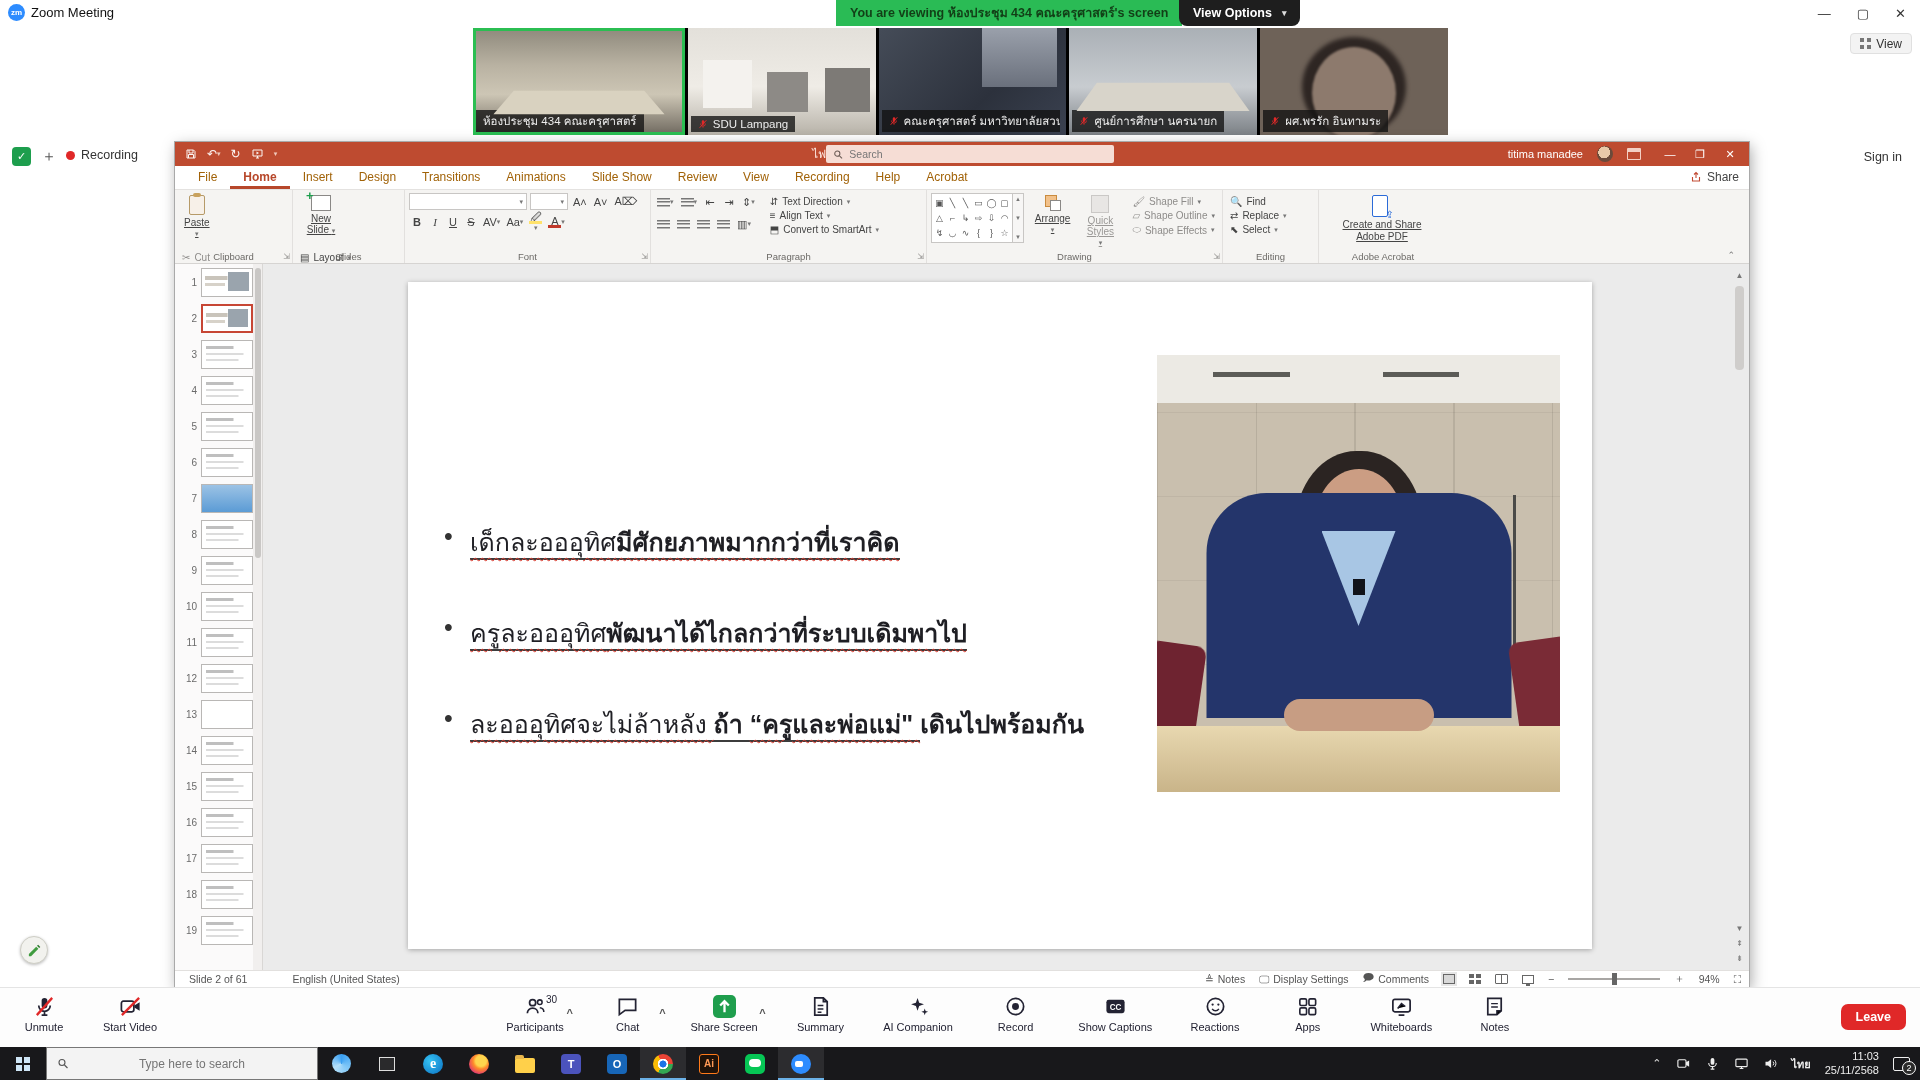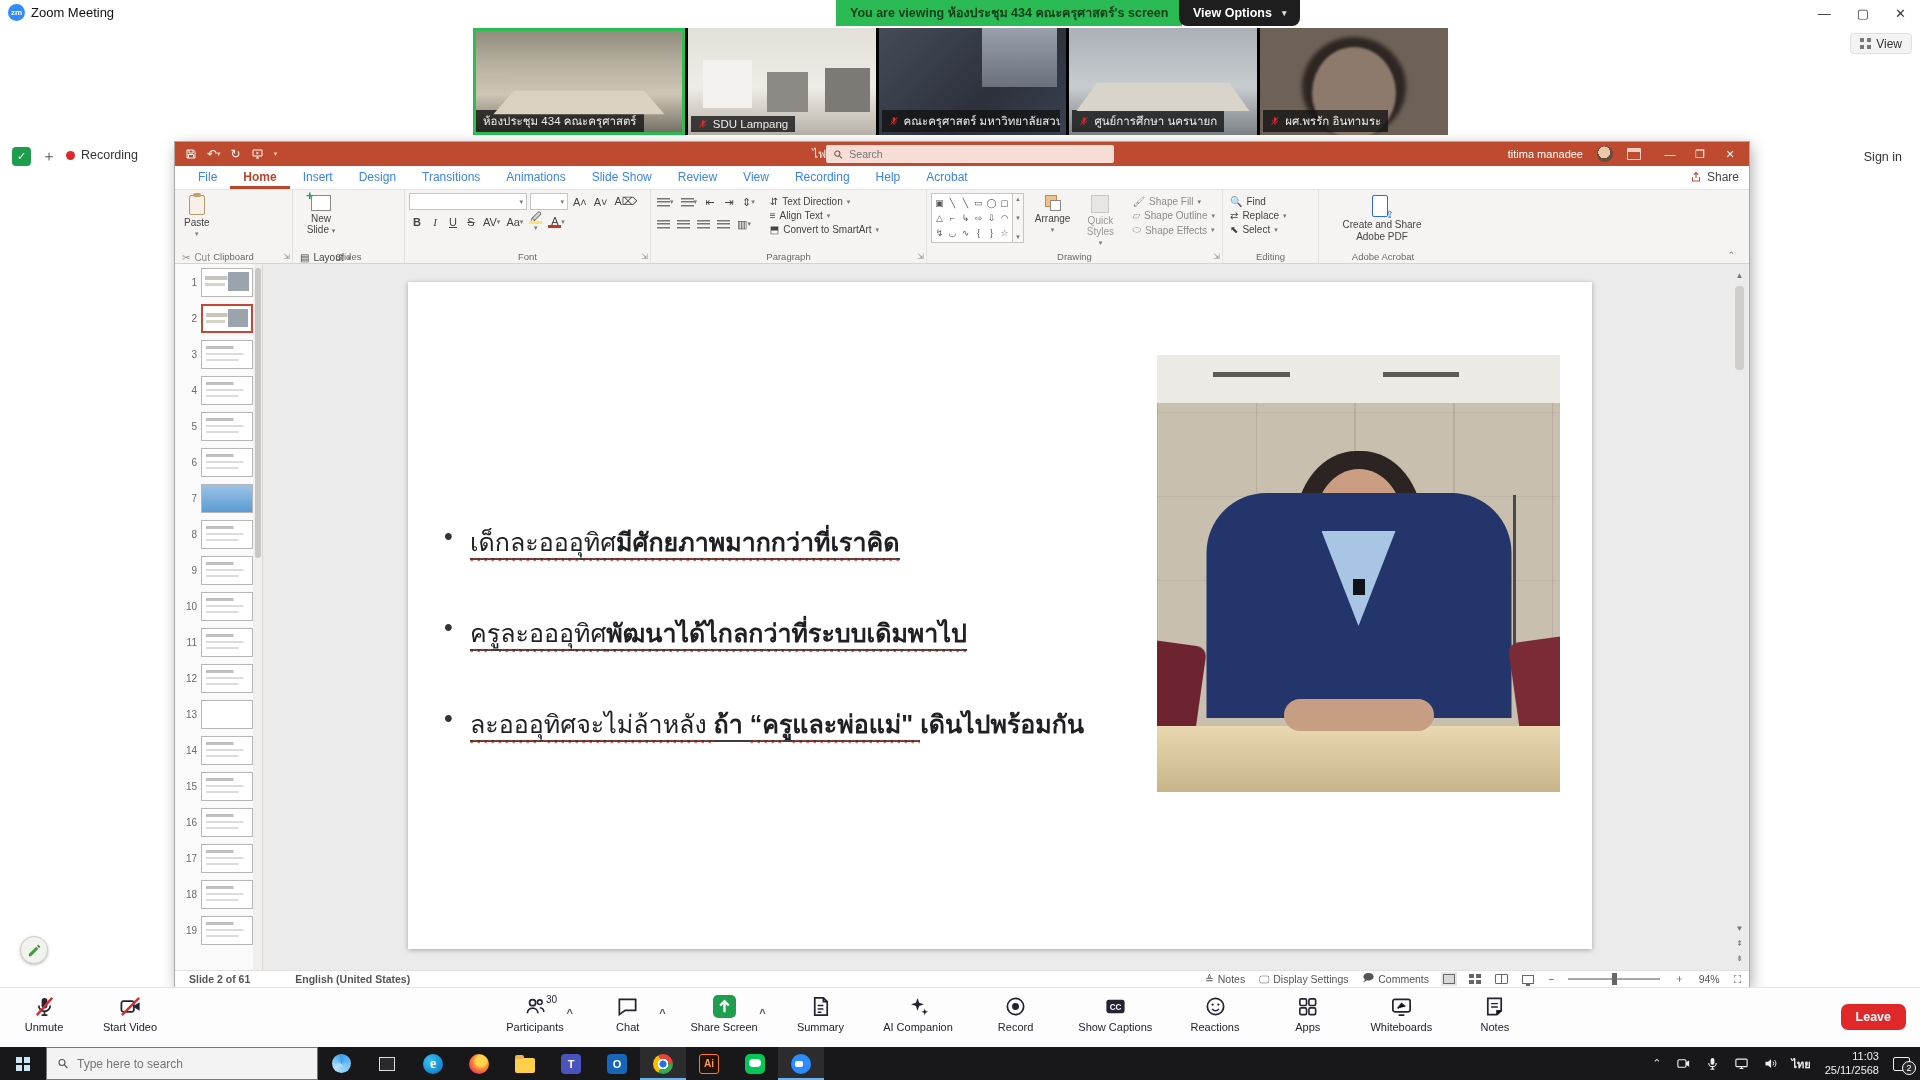--- a/index.html
+++ b/index.html
@@ -57,29 +57,29 @@
   .ppt-search { position:absolute; left:651px; top:3px; width:288px; height:18px; background:#f6ddd5; border-radius:2px; display:flex; align-items:center; gap:6px; padding:0 7px; }
   .ppt-search input { border:none; outline:none; background:transparent; font-size:10.5px; color:#5a4a44; width:100%; font-family:inherit; }
   .ppt-tb-right { position:absolute; right:0; top:0; height:24px; display:flex; align-items:center; gap:14px; padding-right:4px; }
   .ppt-user { font-size:11px; color:#fff; }
   .avatar { width:16px; height:16px; border-radius:50%; background:radial-gradient(circle at 45% 40%, #e9c9a8 0 45%, #6b4a3a 46% 100%); }
   .ribbonopt { width:14px; height:12px; border:1px solid #f3cfc3; border-top-width:4px; border-radius:1px; }
   .ppt-ctl { display:flex; }
   .ppt-ctl span { width:30px; height:24px; display:flex; align-items:center; justify-content:center; font-size:11px; cursor:pointer; }
 
   .ppt-tabs { left:0; top:24px; width:100%; height:24px; background:#fff; display:flex; align-items:flex-end; padding-left:10px; border-bottom:1px solid #e4e2e0; }
-  .tab { font-size:12px; color:#3b82f6; padding:4px 13px 5px; cursor:pointer; white-space:nowrap; }
+  .tab { font-size:12px; color:#a16207; padding:4px 13px 5px; cursor:pointer; white-space:nowrap; }
   .tab.active { color:#b7472a; font-weight:bold; border-bottom:3px solid #b7472a; padding-bottom:2px; }
   .ppt-share { position:absolute; right:10px; top:28px; display:flex; align-items:center; gap:5px; font-size:12px; color:#444; cursor:pointer; }
 
   .ribbon { left:0; top:48px; width:100%; height:74px; background:#f5f4f2; border-bottom:1px solid #d6d4d2; display:flex; }
   .rgroup { position:relative; height:100%; border-right:1px solid #e2e0de; padding:3px 4px 14px; }
   .glabel { position:absolute; bottom:1px; left:0; width:100%; text-align:center; font-size:9.5px; color:#6c6a67; }
   .launcher { position:absolute; right:2px; bottom:2px; font-size:8px; color:#8a8886; }
-  .bigbtn { display:inline-flex; flex-direction:column; align-items:center; justify-content:flex-start; gap:2px; height:56px; padding:2px 5px; font-size:10px; color:#444; cursor:pointer; vertical-align:top; }
+  .bigbtn { display:inline-flex; flex-direction:column; align-items:center; justify-content:flex-start; gap:2px; height:56px; padding:2px 5px; font-size:10px; color:#444; cursor:pointer; vertical-align:top;text-decoration:underline; }
   .smallcol { display:inline-flex; flex-direction:column; gap:1px; vertical-align:top; padding-top:2px; }
   .smallbtn { display:flex; align-items:center; gap:4px; font-size:10px; color:#8e8c8a; padding:1px 3px; cursor:pointer; white-space:nowrap; }
   .smallbtn.en { color:#444; }
   .chev { font-size:7px; color:#777; }
   .clip-icon { width:16px; height:20px; background:#f7f0e8; border:1px solid #b69a68; border-radius:2px; position:relative; }
   .clip-icon::before { content:""; position:absolute; left:3px; top:-3px; width:8px; height:4px; background:#c9a25e; border-radius:2px; }
   .newslide-icon { width:20px; height:16px; border:1px solid #8a8886; background:#fff; position:relative; }
   .newslide-icon::before { content:"+"; position:absolute; left:-6px; top:-8px; color:#1d9e4d; font-size:13px; font-weight:bold; }
   .combo { display:inline-flex; align-items:center; justify-content:space-between; background:#fff; border:1px solid #c8c6c4; height:17px; padding:0 3px; font-size:9px; color:#999; }
   .fbtn { display:inline-flex; align-items:center; justify-content:center; min-width:16px; height:16px; font-size:11px; color:#444; cursor:pointer; padding:0 2px; }
@@ -146,21 +146,21 @@
   .ph-tripod::after { content:""; position:absolute; left:-10px; bottom:-16px; width:22px; height:18px; border-left:3px solid #4a4a48; border-right:3px solid #4a4a48; transform:perspective(20px) rotateX(30deg); }
 
   
   .vscroll { position:absolute; right:2px; top:4px; width:15px; height:698px; display:flex; flex-direction:column; align-items:center; font-size:8px; color:#777; }
   .vthumb { width:9px; height:84px; background:#cfcdcb; border-radius:4px; margin-top:3px; }
   .vs-sp { flex:1; }
   .vscroll span { cursor:pointer; padding:3px 0; }
 
   
   .statusbar { left:0; top:828px; width:100%; height:17px; background:#fff; border-top:1px solid #e2e0de; display:flex; align-items:center; font-size:10.5px; color:#555; }
-  .statusbar .lft { display:flex; gap:45px; padding-left:14px;font-weight:bold; }
+  .statusbar .lft { display:flex; gap:45px; padding-left:14px; }
   .statusbar .rgt { margin-left:auto; display:flex; align-items:center; gap:14px; padding-right:8px; }
   .svitem { display:flex; align-items:center; gap:4px; cursor:pointer; }
   .svicon { width:12px; height:10px; border:1px solid #666; }
   .svicon.selv { background:#d8d8d8; box-shadow:0 0 0 2px #e6e6e6; }
   .svgrid { width:12px; height:10px; background:
      linear-gradient(#666,#666) 0 0/5px 4px no-repeat,linear-gradient(#666,#666) 7px 0/5px 4px no-repeat,
      linear-gradient(#666,#666) 0 6px/5px 4px no-repeat,linear-gradient(#666,#666) 7px 6px/5px 4px no-repeat; }
   .svbook { width:13px; height:10px; border:1px solid #666; border-radius:1px; background:linear-gradient(#666,#666) 50% 0/1px 100% no-repeat; }
   .svmon { width:12px; height:9px; border:1px solid #666; position:relative; }
   .svmon::after { content:""; position:absolute; left:3px; bottom:-3px; width:4px; height:2px; background:#666; }
@@ -179,21 +179,21 @@
   .leavebtn { position:absolute; right:14px; top:16px; background:#E02828; color:#fff; font-size:12.5px; font-weight:bold; padding:6px 15px; border-radius:7px; cursor:pointer; }
 
   
   .taskbar { left:0; top:1047px; width:1920px; height:33px; background:#18181B; display:flex; align-items:center; }
   .tbbtn { width:46px; height:33px; display:flex; align-items:center; justify-content:center; cursor:pointer; }
   .tbbtn.tb-active { background:rgba(255,255,255,.09); box-shadow:inset 0 -2px 0 #6cb2e8; }
   .startgrid { width:14px; height:14px; background:
      linear-gradient(#cfe6f7,#cfe6f7) 0 0/6px 6px no-repeat,linear-gradient(#cfe6f7,#cfe6f7) 8px 0/6px 6px no-repeat,
      linear-gradient(#cfe6f7,#cfe6f7) 0 8px/6px 6px no-repeat,linear-gradient(#cfe6f7,#cfe6f7) 8px 8px/6px 6px no-repeat; }
   .tsearch { width:272px; height:33px; background:#f3f3f3; border:1px solid #777; display:flex; align-items:center; gap:8px; padding:0 10px; }
-  .tsearch input { border:none; outline:none; background:transparent; font-size:12px; color:#6d28d9; width:100%; font-family:inherit; }
+  .tsearch input { border:none; outline:none; background:transparent; font-size:12px; color:#6d28d9; width:100%; font-family:inherit;text-align:center; }
   .cortana { width:19px; height:19px; border-radius:50%; background:conic-gradient(#3aa0f3,#7ec6f7,#b5e0fa,#3aa0f3); }
   .taskview { width:16px; height:14px; border:1px solid #ddd; position:relative; background:rgba(255,255,255,.08); }
   .ic-edge { width:20px; height:20px; border-radius:50%; background:radial-gradient(circle at 35% 35%, #35c3f3, #0a6fc2); color:#fff; font-size:14px; font-weight:bold; display:flex; align-items:center; justify-content:center; font-family:"Liberation Serif",serif; }
   .ic-ffx { width:20px; height:20px; border-radius:50%; background:radial-gradient(circle at 60% 35%, #ffd54d 0 30%, #ff8a2a 45%, #e23d6d 75%, #5b2a86 100%); }
   .ic-chrome { width:20px; height:20px; border-radius:50%;
      background:radial-gradient(circle, #1a73e8 0 24%, #fff 26% 36%, transparent 38%),
                 conic-gradient(from -30deg, #ea4335 0 120deg, #34a853 0 240deg, #fbbc05 0 360deg); }
   .ic-folder { width:20px; height:15px; background:#ffd04a; border-radius:2px; position:relative; margin-top:3px; }
   .ic-folder::before { content:""; position:absolute; left:0; top:-3px; width:9px; height:4px; background:#e8b64c; border-radius:2px 2px 0 0; }
   .ic-teams { width:20px; height:20px; background:#4B53BC; border-radius:4px; color:#fff; font-size:11px; font-weight:bold; display:flex; align-items:center; justify-content:center; }

